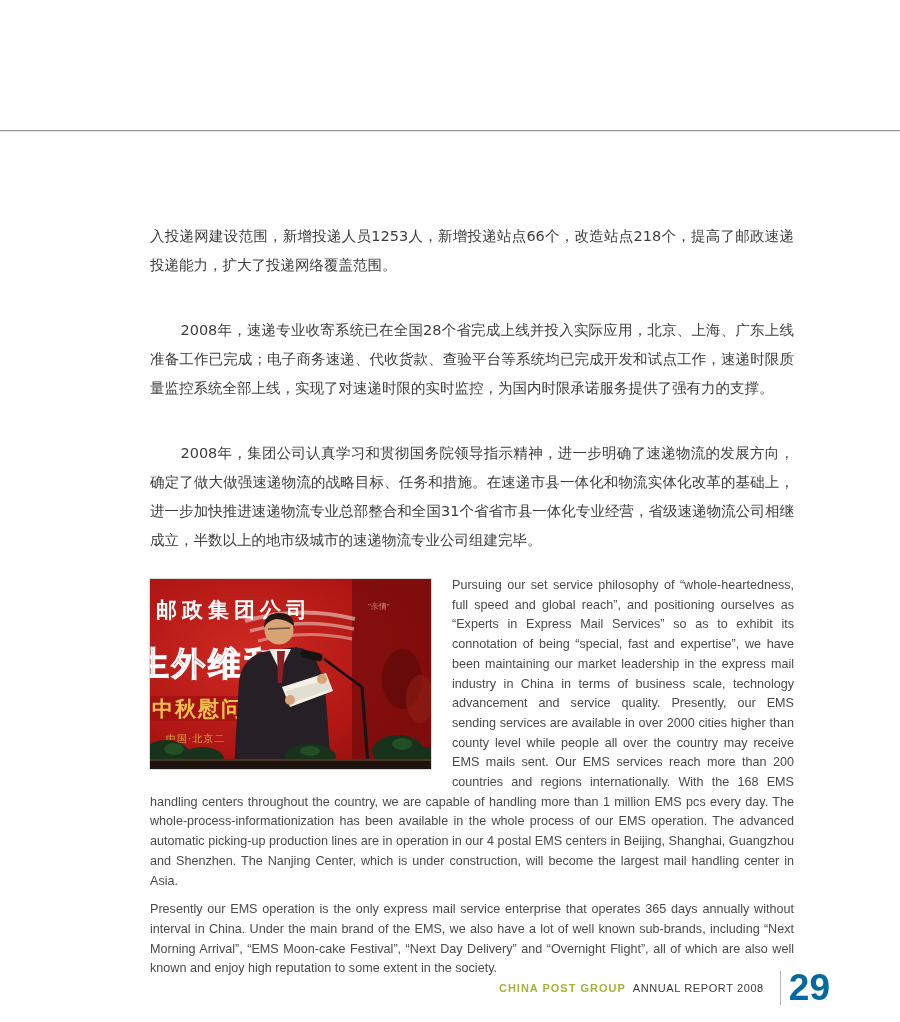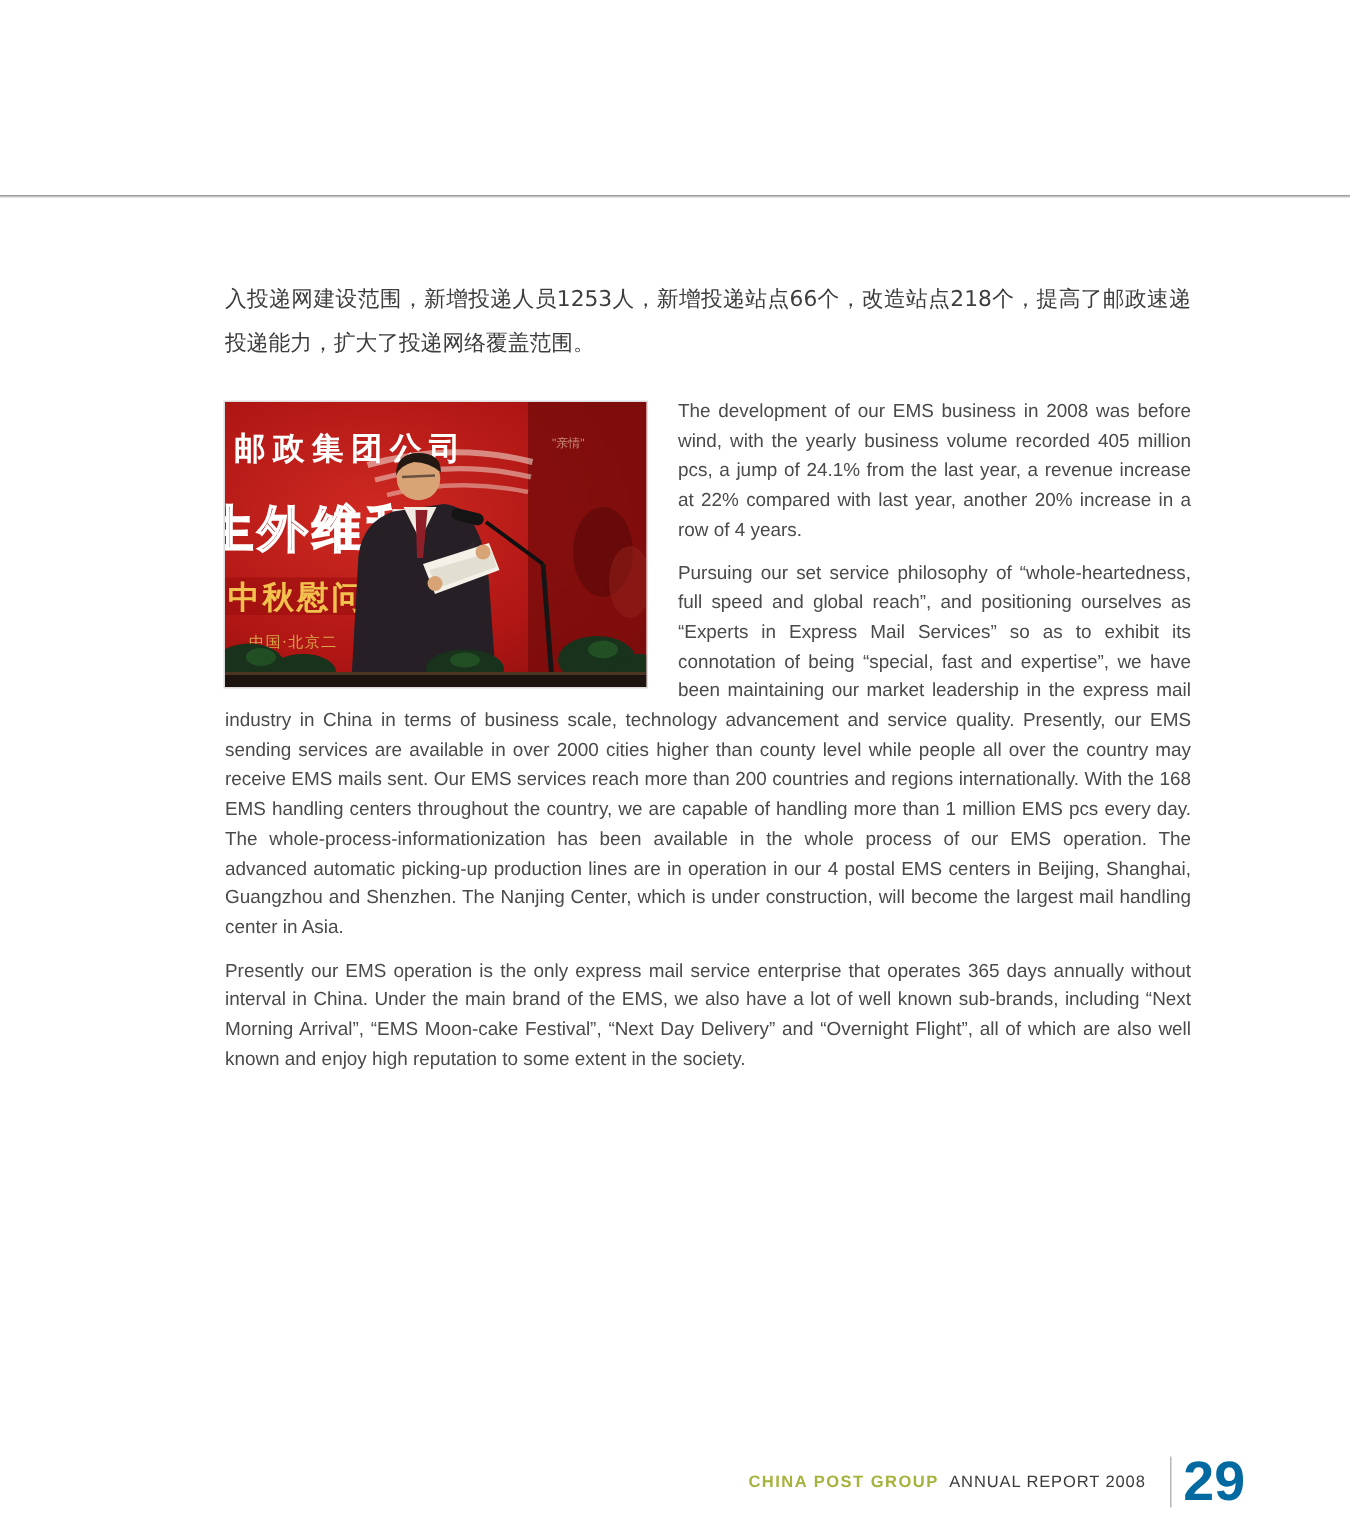--- a/index.html
+++ b/index.html
@@ -22,20 +22,21 @@
     position: absolute;
     left: 150px; top: 186px;
     width: 644px;
   }
   .cn-section p {
     font-size: 14.5px;
     line-height: 29px;
     color: #3d3d3d;
     text-align: justify;
     font-family: "DejaVu Sans", "Liberation Sans", sans-serif;
+    margin-top: 36px;
   }
   .cn-section p.indent { text-indent: 2.1em; }
   .en-section { margin-top: 21px; color: #4a4a4a; }
   .en-section p {
     font-size: 12.6px;
     line-height: 19.7px;
     text-align: justify;
     margin-bottom: 9px;
   }
   .en-section p:last-child { margin-bottom: 0; }
@@ -82,20 +83,22 @@
 </style>
 </head>
 <body>
 
 <div class="header-rule"></div>
 
 <div class="content">
 
   <div class="cn-section">
     <p>入投递网建设范围，新增投递人员1253人，新增投递站点66个，改造站点218个，提高了邮政速递投递能力，扩大了投递网络覆盖范围。</p>
+    <p class="indent">2008年，速递专业收寄系统已在全国28个省完成上线并投入实际应用，北京、上海、广东上线准备工作已完成；电子商务速递、代收货款、查验平台等系统均已完成开发和试点工作，速递时限质量监控系统全部上线，实现了对速递时限的实时监控，为国内时限承诺服务提供了强有力的支撑。</p>
+    <p class="indent">2008年，集团公司认真学习和贯彻国务院领导指示精神，进一步明确了速递物流的发展方向，确定了做大做强速递物流的战略目标、任务和措施。在速递市县一体化和物流实体化改革的基础上，进一步加快推进速递物流专业总部整合和全国31个省省市县一体化专业经营，省级速递物流公司相继成立，半数以上的地市级城市的速递物流专业公司组建完毕。</p>
   </div>
 
   <div class="en-section">
 
     <div class="photo-frame">
       <svg viewBox="0 0 281 190" xmlns="http://www.w3.org/2000/svg">
         <defs>
           <radialGradient id="redbg" cx="35%" cy="40%" r="90%">
             <stop offset="0%" stop-color="#cf2a22"></stop>
             <stop offset="55%" stop-color="#b01614"></stop>
@@ -152,21 +155,20 @@
           <ellipse cx="24" cy="170" rx="10" ry="6"></ellipse>
           <ellipse cx="160" cy="172" rx="10" ry="5"></ellipse>
           <ellipse cx="252" cy="165" rx="10" ry="6"></ellipse>
         </g>
 
         <rect x="0" y="182" width="281" height="8" fill="#1d1410"></rect>
         <rect x="0" y="180" width="281" height="2" fill="#4a3622"></rect>
       </svg>
     </div>
 
-    <p>The development of our EMS business in 2008 was before wind, with the yearly business volume recorded 405 million pcs, a jump of 24.1% from the last year, a revenue increase at 22% compared with last year, another 20% increase in a row of 4 years.</p>
     <p>Pursuing our set service philosophy of “whole-heartedness, full speed and global reach”, and positioning ourselves as “Experts in Express Mail Services” so as to exhibit its connotation of being “special, fast and expertise”, we have been maintaining our market leadership in the express mail industry in China in terms of business scale, technology advancement and service quality. Presently, our EMS sending services are available in over 2000 cities higher than county level while people all over the country may receive EMS mails sent. Our EMS services reach more than 200 countries and regions internationally. With the 168 EMS handling centers throughout the country, we are capable of handling more than 1 million EMS pcs every day. The whole-process-informationization has been available in the whole process of our EMS operation. The advanced automatic picking-up production lines are in operation in our 4 postal EMS centers in Beijing, Shanghai, Guangzhou and Shenzhen. The Nanjing Center, which is under construction, will become the largest mail handling center in Asia.</p>
     <p>Presently our EMS operation is the only express mail service enterprise that operates 365 days annually without interval in China. Under the main brand of the EMS, we also have a lot of well known sub-brands, including “Next Morning Arrival”, “EMS Moon-cake Festival”, “Next Day Delivery” and “Overnight Flight”, all of which are also well known and enjoy high reputation to some extent in the society.</p>
   </div>
 
 </div>
 
 <div class="page-footer">
   <span class="footer-brand">CHINA POST GROUP</span>
   <span class="footer-report">ANNUAL REPORT 2008</span>
   <span class="footer-sep"></span>

